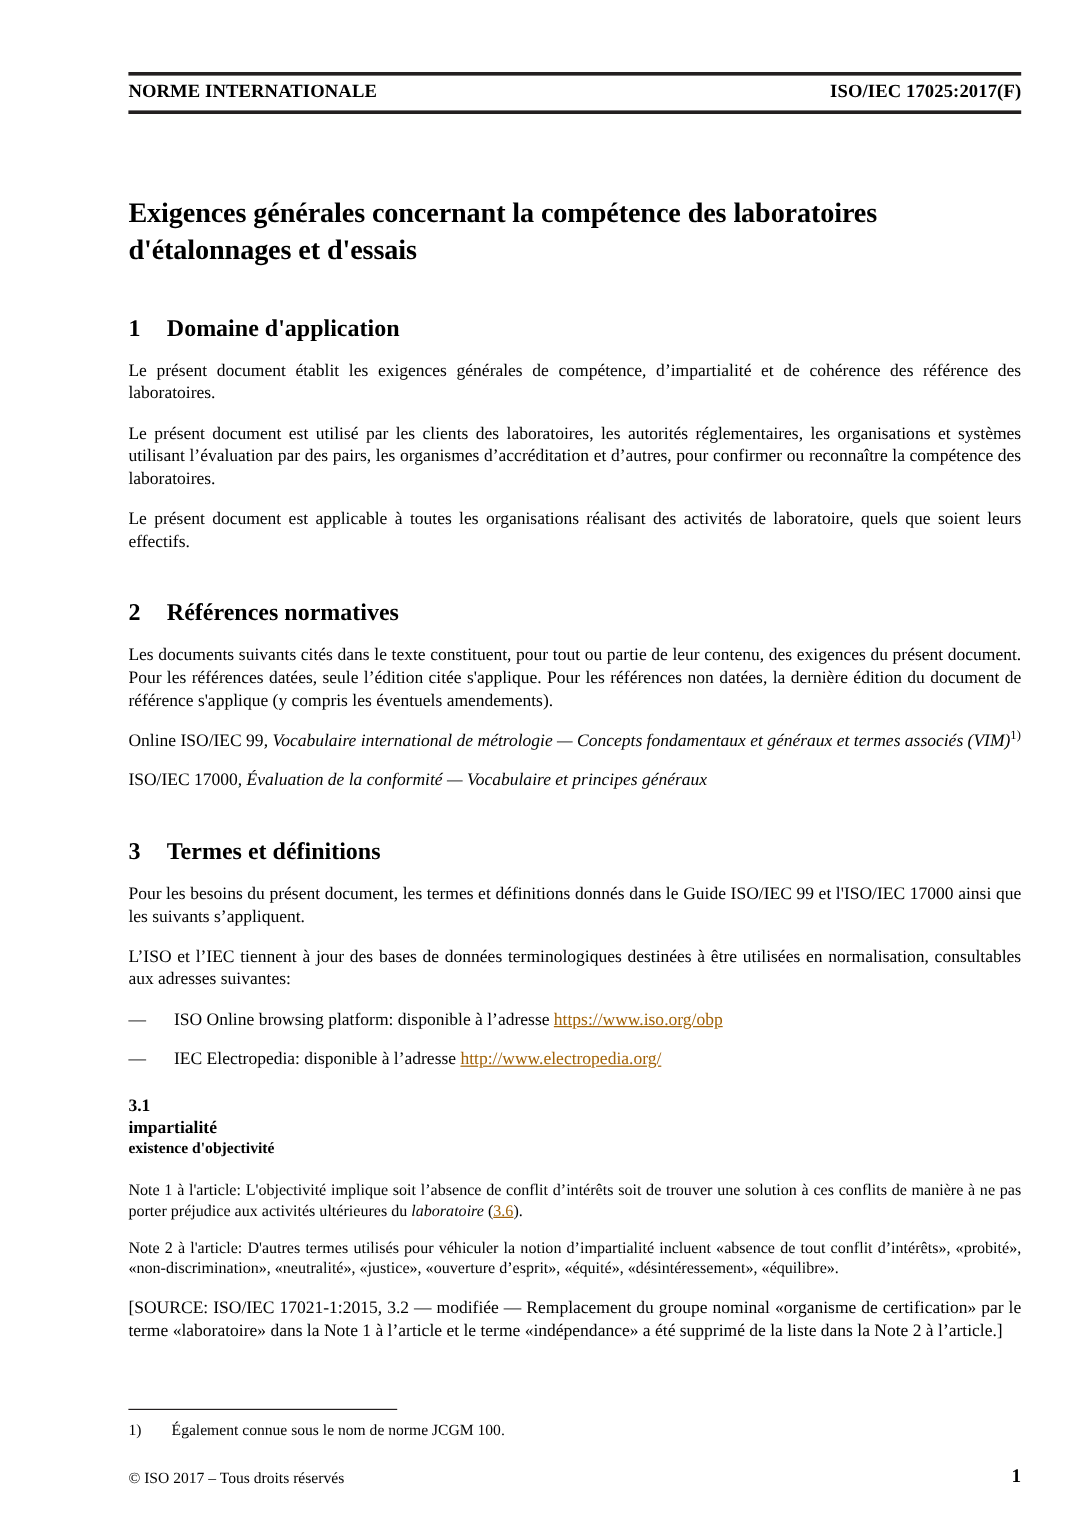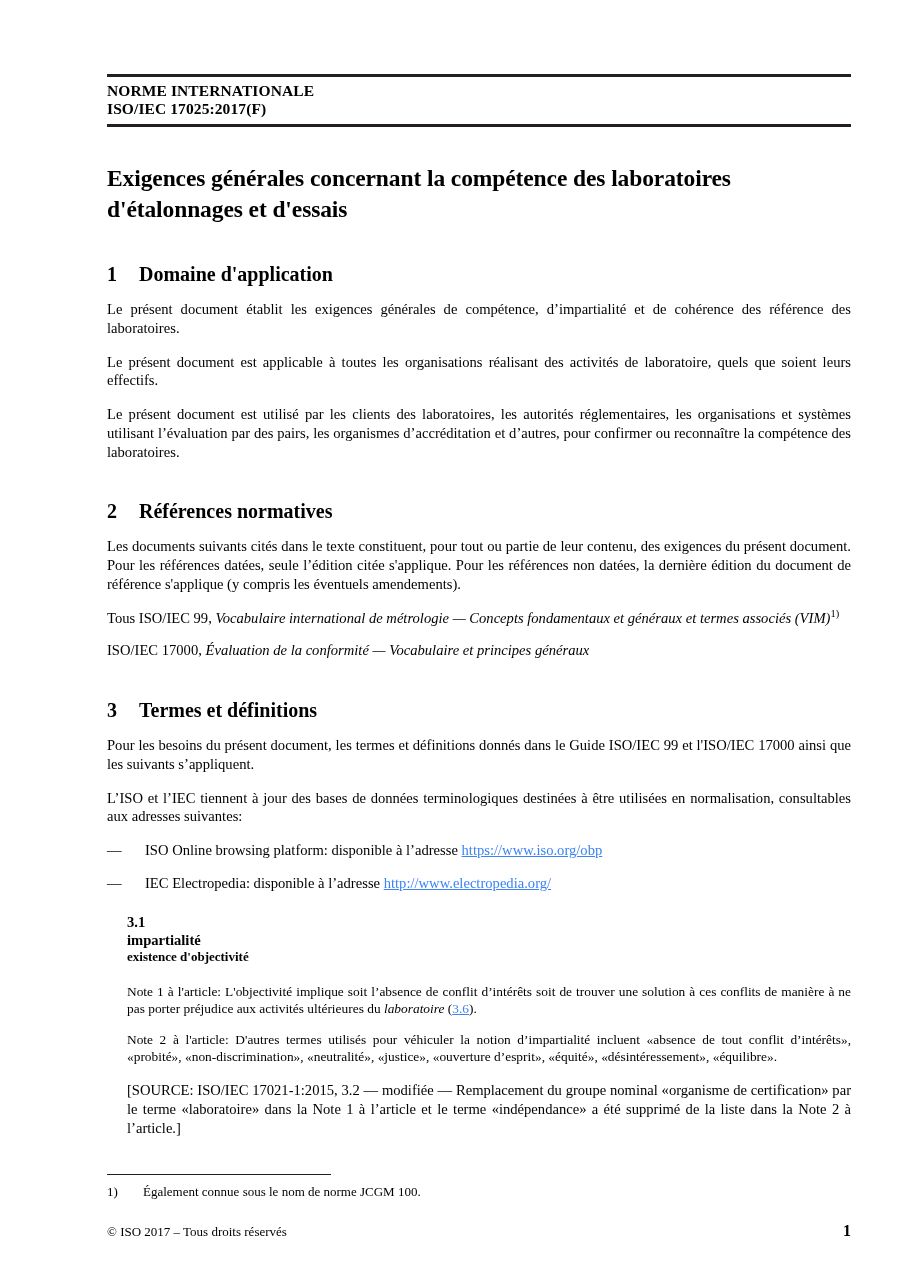--- a/index.html
+++ b/index.html
@@ -21,34 +21,33 @@
     position: absolute;
     left: 107px;
     top: 0;
     width: 744px;
     height: 1280px;
   }
 
   
   .doc-header {
     position: absolute;
-    top: 74px;
+    top: 60px;
     left: 0;
     width: 744px;
     border-top: 3px solid #231f20;
     border-bottom: 3px solid #231f20;
     padding: 5px 0 6px 0;
     display: flex;
     justify-content: space-between;
     align-items: baseline;
     font-family: "Liberation Serif", "DejaVu Serif", serif;
     font-weight: bold;
     font-size: 15.5px;
     letter-spacing: 0.1px;
-    flex-direction: column;
   }
   .doc-header .left  { white-space: nowrap; }
   .doc-header .right { white-space: nowrap; }
 
   
   .content {
     position: absolute;
     top: 163px;
     left: 0;
     width: 744px;
@@ -111,25 +110,25 @@
     padding-left: 38px;
     position: relative;
   }
   ul.dash-list li .dash {
     position: absolute;
     left: 0;
     top: 0;
   }
 
   a.xlink {
-    color: #3b82f6;
-  }
-
-  
-  .term-entry { margin-top: 20px; margin-left: 20px; }
+    color: #a16207;
+  }
+
+  
+  .term-entry { margin-top: 20px; }
   .term-number {
     font-size: 14.6px;
     font-weight: bold;
     line-height: 1.25;
   }
   .term-name {
     font-size: 14.6px;
     font-weight: bold;
     line-height: 1.25;
   }
@@ -206,29 +205,29 @@
   </div>
 
   <div class="content">
 
     <h1 class="doc-title">Exigences générales concernant la compétence des laboratoires d'étalonnages et d'essais</h1>
 
     <h2 class="clause">
       <span class="num">1</span><span>Domaine d'application</span>
     </h2>
     <p class="para">Le présent document établit les exigences générales de compétence, d’impartialité et de cohérence des référence des laboratoires.</p>
+    <p class="para">Le présent document est utilisé par les clients des laboratoires, les autorités réglementaires, les organisations et systèmes utilisant l’évaluation par des pairs, les organismes d’accréditation et d’autres, pour confirmer ou reconnaître la compétence des laboratoires.</p>
     <p class="para">Le présent document est applicable à toutes les organisations réalisant des activités de laboratoire, quels que soient leurs effectifs.</p>
-    <p class="para">Le présent document est utilisé par les clients des laboratoires, les autorités réglementaires, les organisations et systèmes utilisant l’évaluation par des pairs, les organismes d’accréditation et d’autres, pour confirmer ou reconnaître la compétence des laboratoires.</p>
 
     <h2 class="clause">
       <span class="num">2</span><span>Références normatives</span>
     </h2>
     <p class="para">Les documents suivants cités dans le texte constituent, pour tout ou partie de leur contenu, des exigences du présent document. Pour les références datées, seule l’édition citée s'applique. Pour les références non datées, la dernière édition du document de référence s'applique (y compris les éventuels amendements).</p>
 
-    <p class="ref-entry"><span>Tous ISO/IEC 99, </span><span class="it">Vocabulaire international de métrologie — Concepts fondamentaux et généraux et termes associés (VIM)</span><sup class="fnref">1)</sup></p>
+    <p class="ref-entry"><span>Online ISO/IEC 99, </span><span class="it">Vocabulaire international de métrologie — Concepts fondamentaux et généraux et termes associés (VIM)</span><sup class="fnref">1)</sup></p>
 
     <p class="ref-entry"><span>ISO/IEC 17000, </span><span class="it">Évaluation de la conformité — Vocabulaire et principes généraux</span></p>
 
     <h2 class="clause">
       <span class="num">3</span><span>Termes et définitions</span>
     </h2>
     <p class="para">Pour les besoins du présent document, les termes et définitions donnés dans le Guide ISO/IEC 99 et l'ISO/IEC 17000 ainsi que les suivants s’appliquent.</p>
     <p class="para">L’ISO et l’IEC tiennent à jour des bases de données terminologiques destinées à être utilisées en normalisation, consultables aux adresses suivantes:</p>
 
     <ul class="dash-list">

